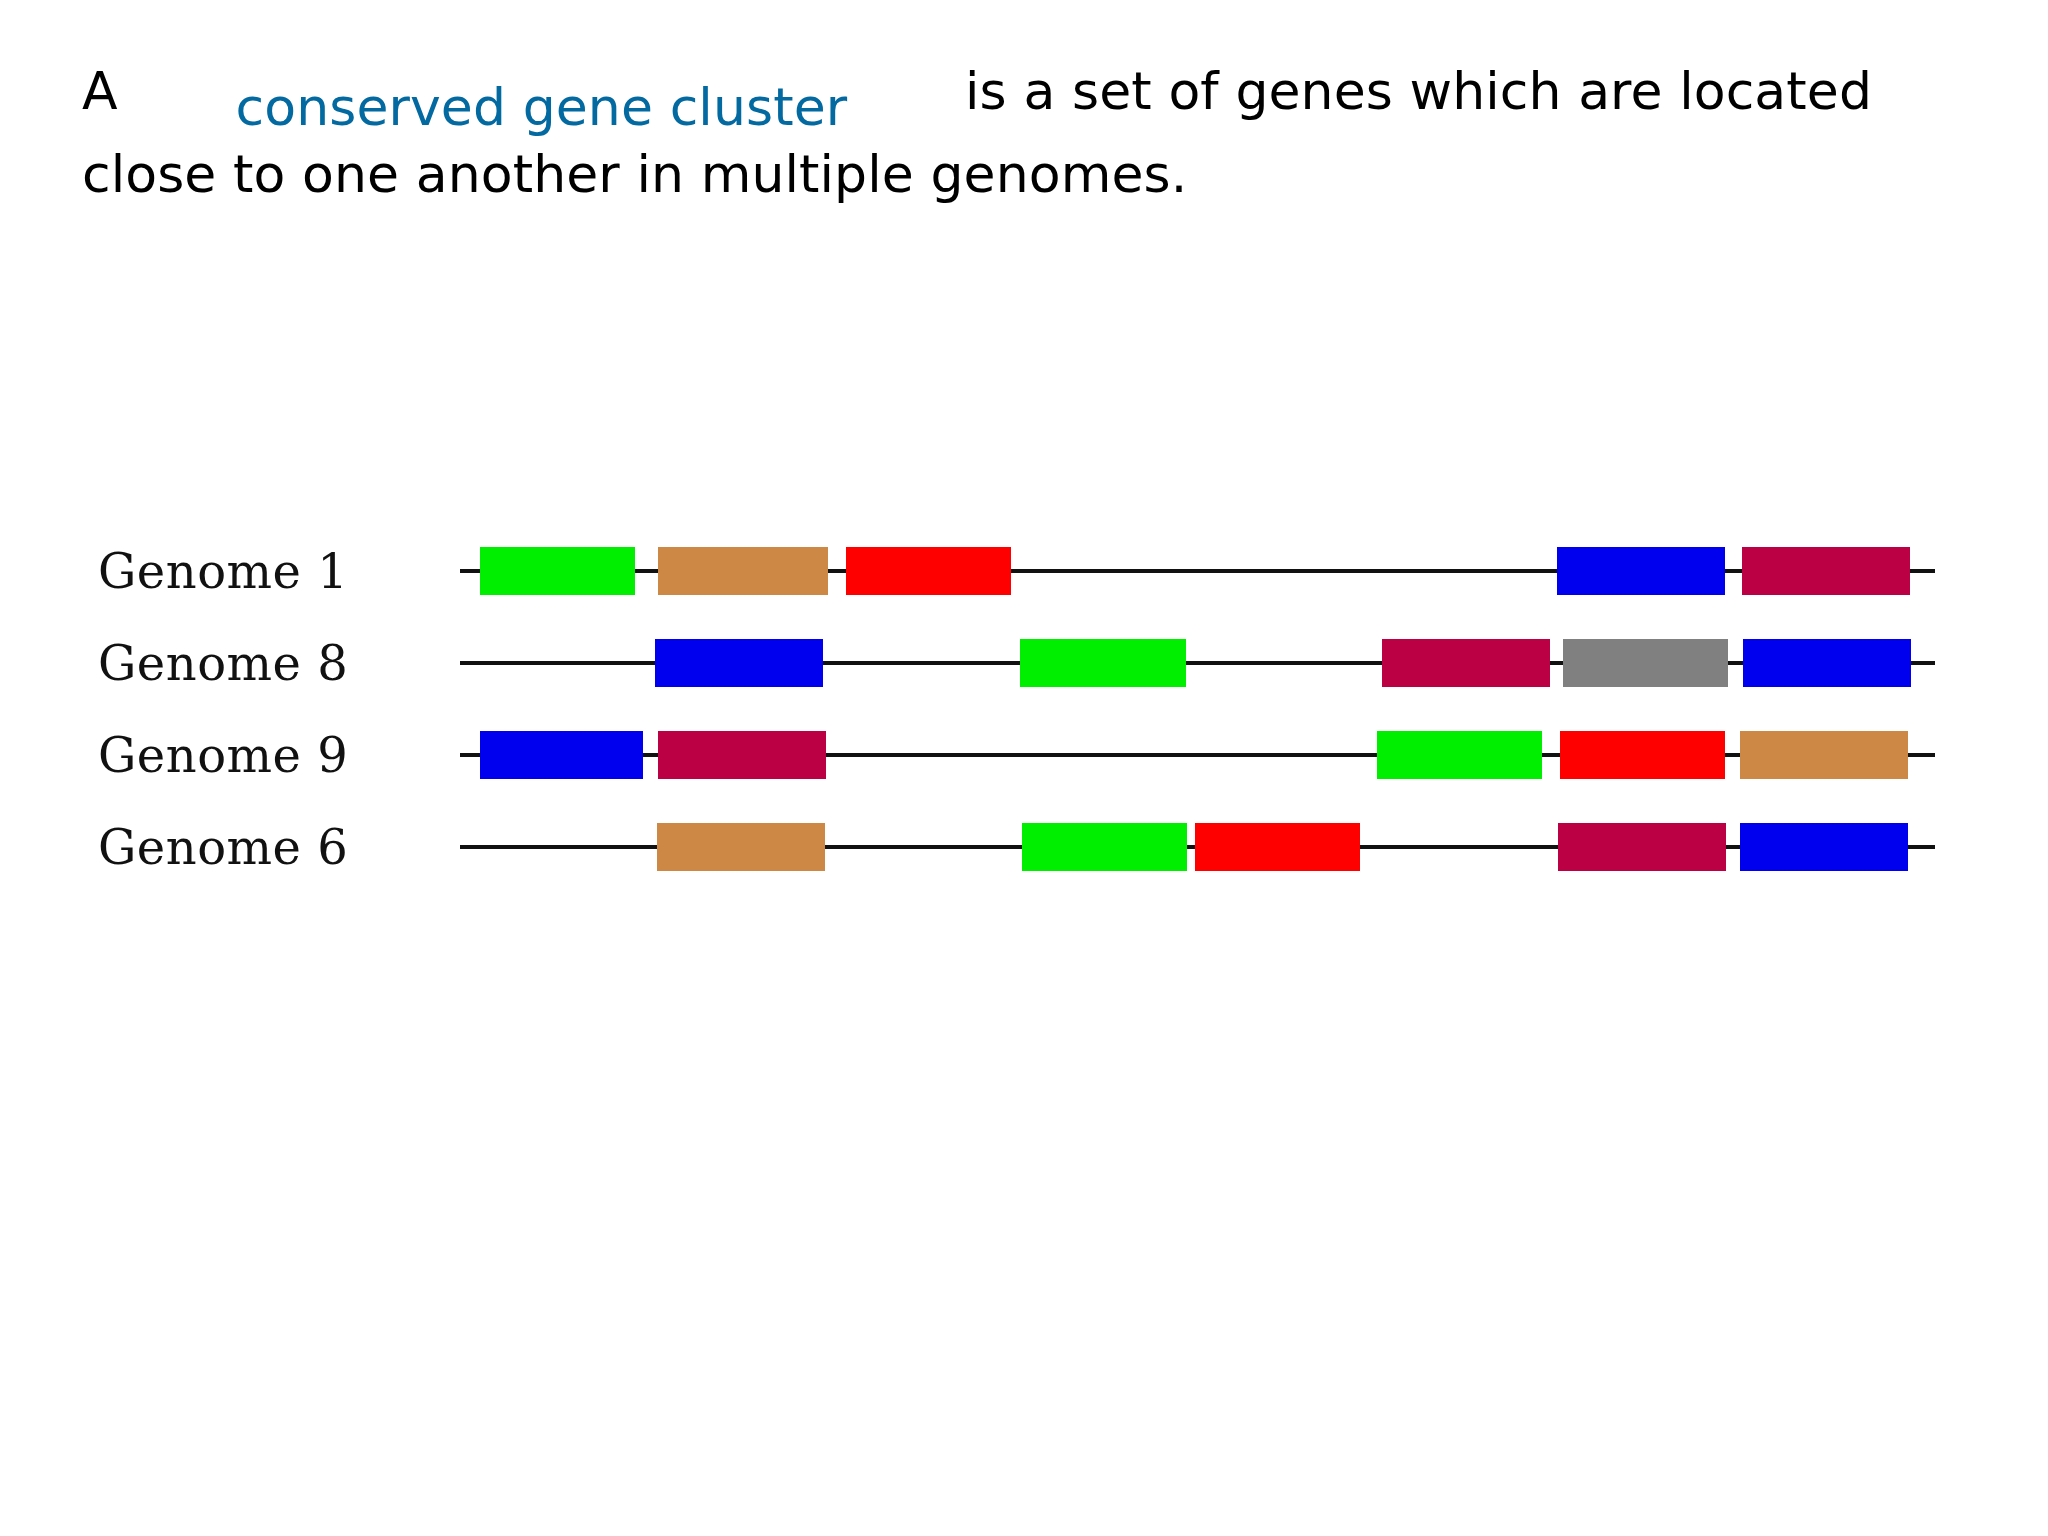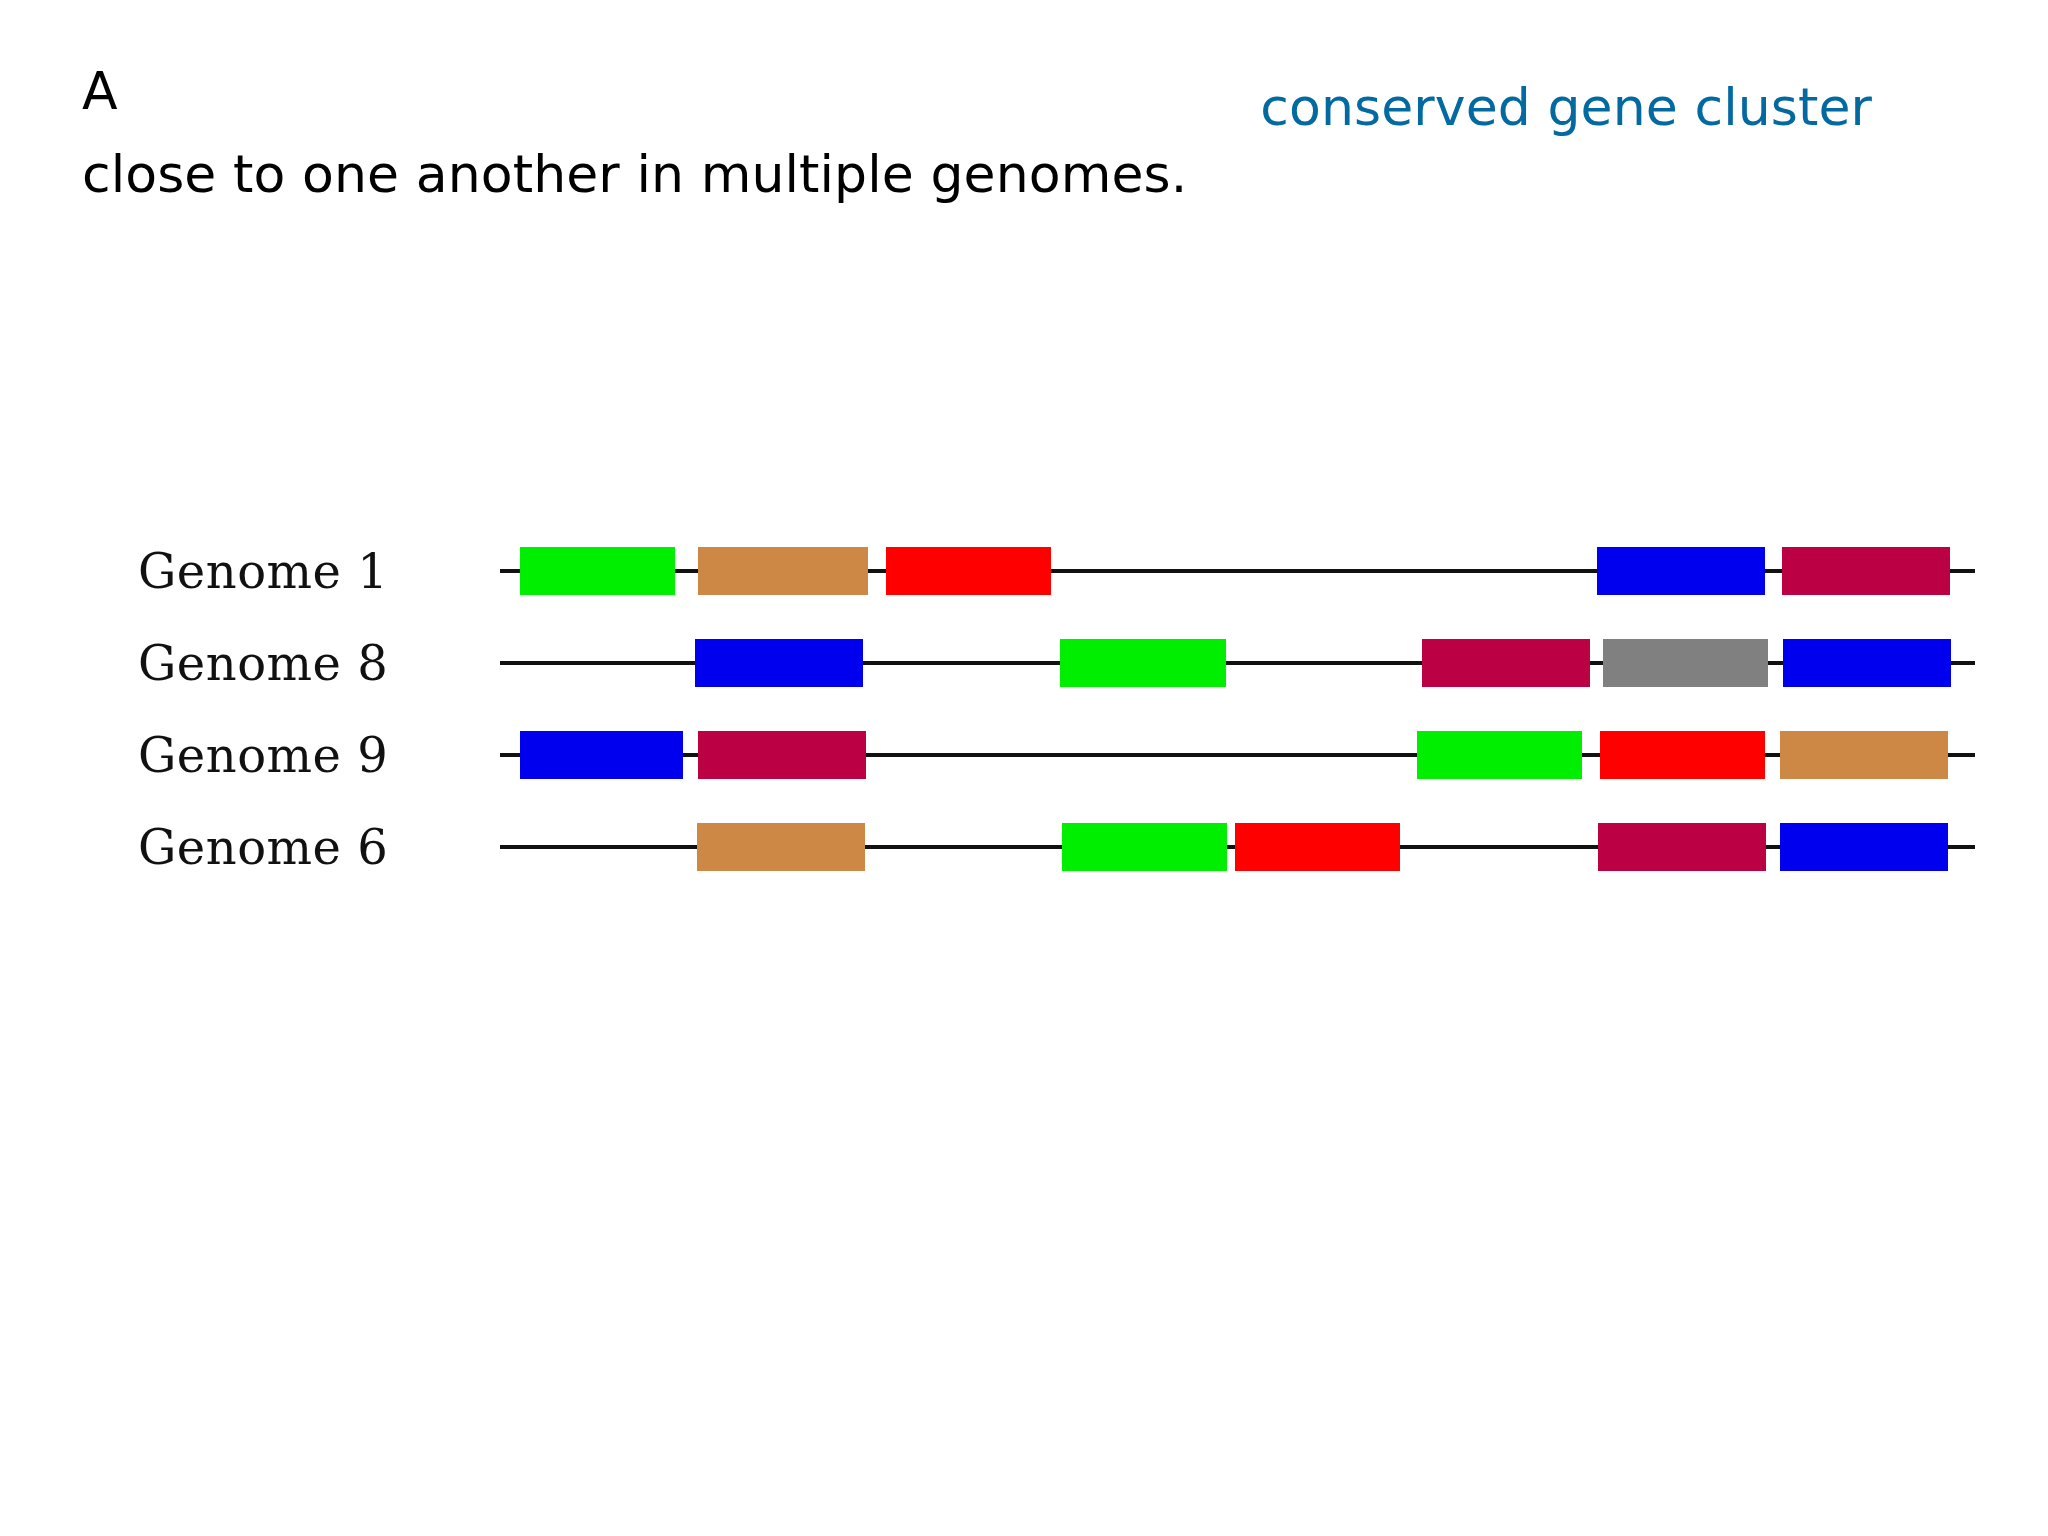--- a/index.html
+++ b/index.html
@@ -41,21 +41,20 @@
   }
   .statement .w { display: inline-block; }
 
   
   .diagram {
     position: absolute;
     left: 0;
     top: 525px;
     width: 1923px;
     height: 460px;
-    padding-left: 40px;
   }
   .genome-row {
     position: relative;
     height: 92px;
   }
   .row-label {
     position: absolute;
     left: 98px;
     top: 50%;
     transform: translateY(-50%);
@@ -83,20 +82,21 @@
     box-sizing: border-box;
   }
 </style>
 </head>
 <body>
 
 <div class="statement">
   <span class="line line1">
     <span class="w">A</span>
     <span class="w hl">conserved gene cluster</span>
+    <span class="w">is a set of genes which are located</span>
   </span>
   <span class="line line2">close to one another in multiple genomes.</span>
 </div>
 
 <div class="diagram" id="diagram">
     <div class="genome-row">
       <div class="row-label">Genome 1</div>
       <div class="track" style="left: 460px; width: 1475px;">
         <div class="backbone" style="left: 0px; width: 1475px; background: rgb(17, 17, 17);"></div>
         <div class="gene" style="left: 20px; width: 155px; background: rgb(0, 238, 0);"></div>

